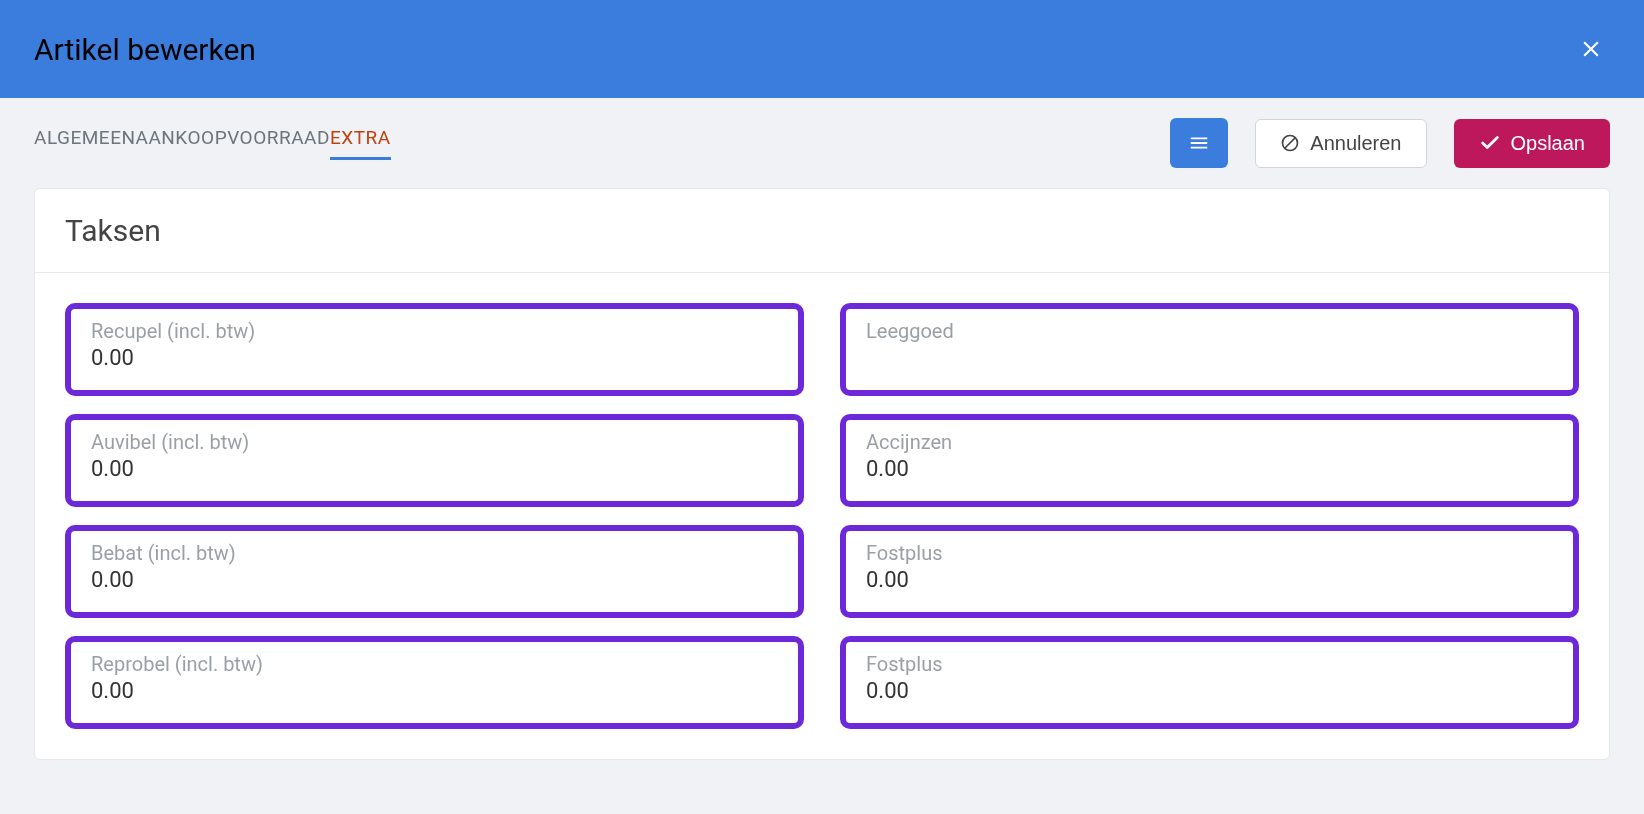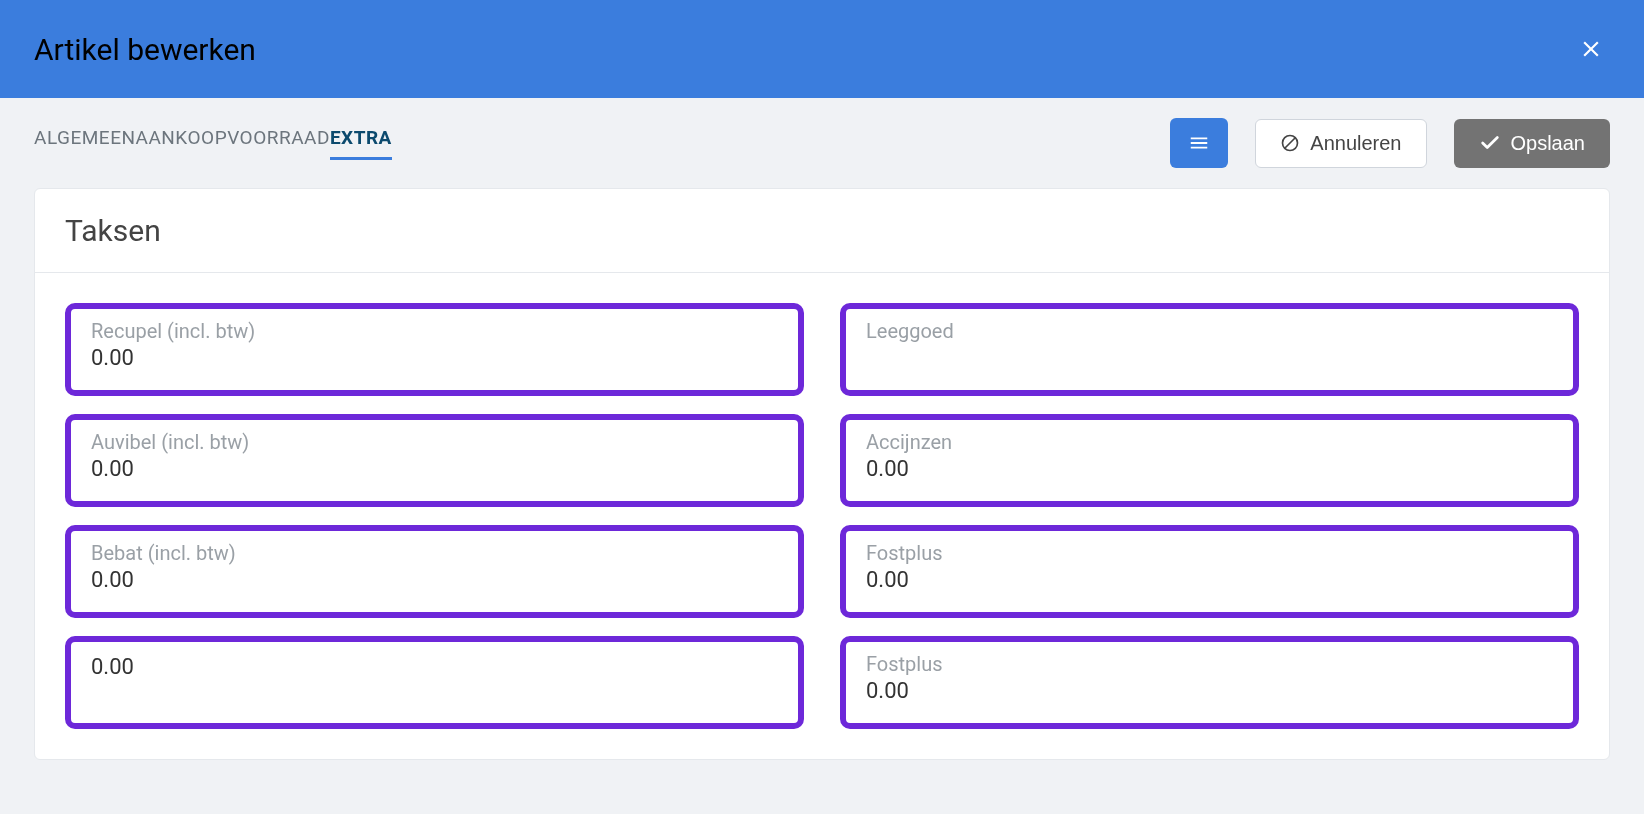--- a/index.html
+++ b/index.html
@@ -51,23 +51,22 @@
     .tab {
       font-size: 19px;
       color: #6c757d;
       letter-spacing: 0.5px;
       text-transform: uppercase;
       cursor: pointer;
       padding-bottom: 8px;
       border-bottom: 3px solid transparent;
     }
     .tab.active {
-      color: #0c4a6e;
+      color: #c2410c;
       border-bottom-color: #3b7ddd;
-      font-weight: bold;
     }
     .actions {
       display: flex;
       gap: 27px;
       align-items: center;
     }
     .btn {
       display: inline-flex;
       align-items: center;
       gap: 10px;
@@ -97,21 +96,21 @@
       color: #444;
       border: 1px solid #d0d5dc;
     }
     .btn-outline svg {
       width: 20px;
       height: 20px;
       stroke: #444;
       fill: none;
     }
     .btn-primary {
-      background: #737373;
+      background: #be185d;
       color: #fff;
       justify-content: flex-end;
     }
     .btn-primary svg {
       width: 22px;
       height: 22px;
       fill: none;
       stroke: #fff;
     }
     .panel {
@@ -229,20 +228,21 @@
         <span class="field-label">Bebat (incl. btw)</span>
         <input class="field-input" value="0.00" style="">
       </div>
 
       <div class="field">
         <span class="field-label">Fostplus</span>
         <input class="field-input" value="0.00" style="">
       </div>
 
       <div class="field">
+        <span class="field-label">Reprobel (incl. btw)</span>
         <input class="field-input" value="0.00" style="">
       </div>
 
       <div class="field">
         <span class="field-label">Fostplus</span>
         <input class="field-input" value="0.00" style="">
       </div>
 
     </div>
   </div>

